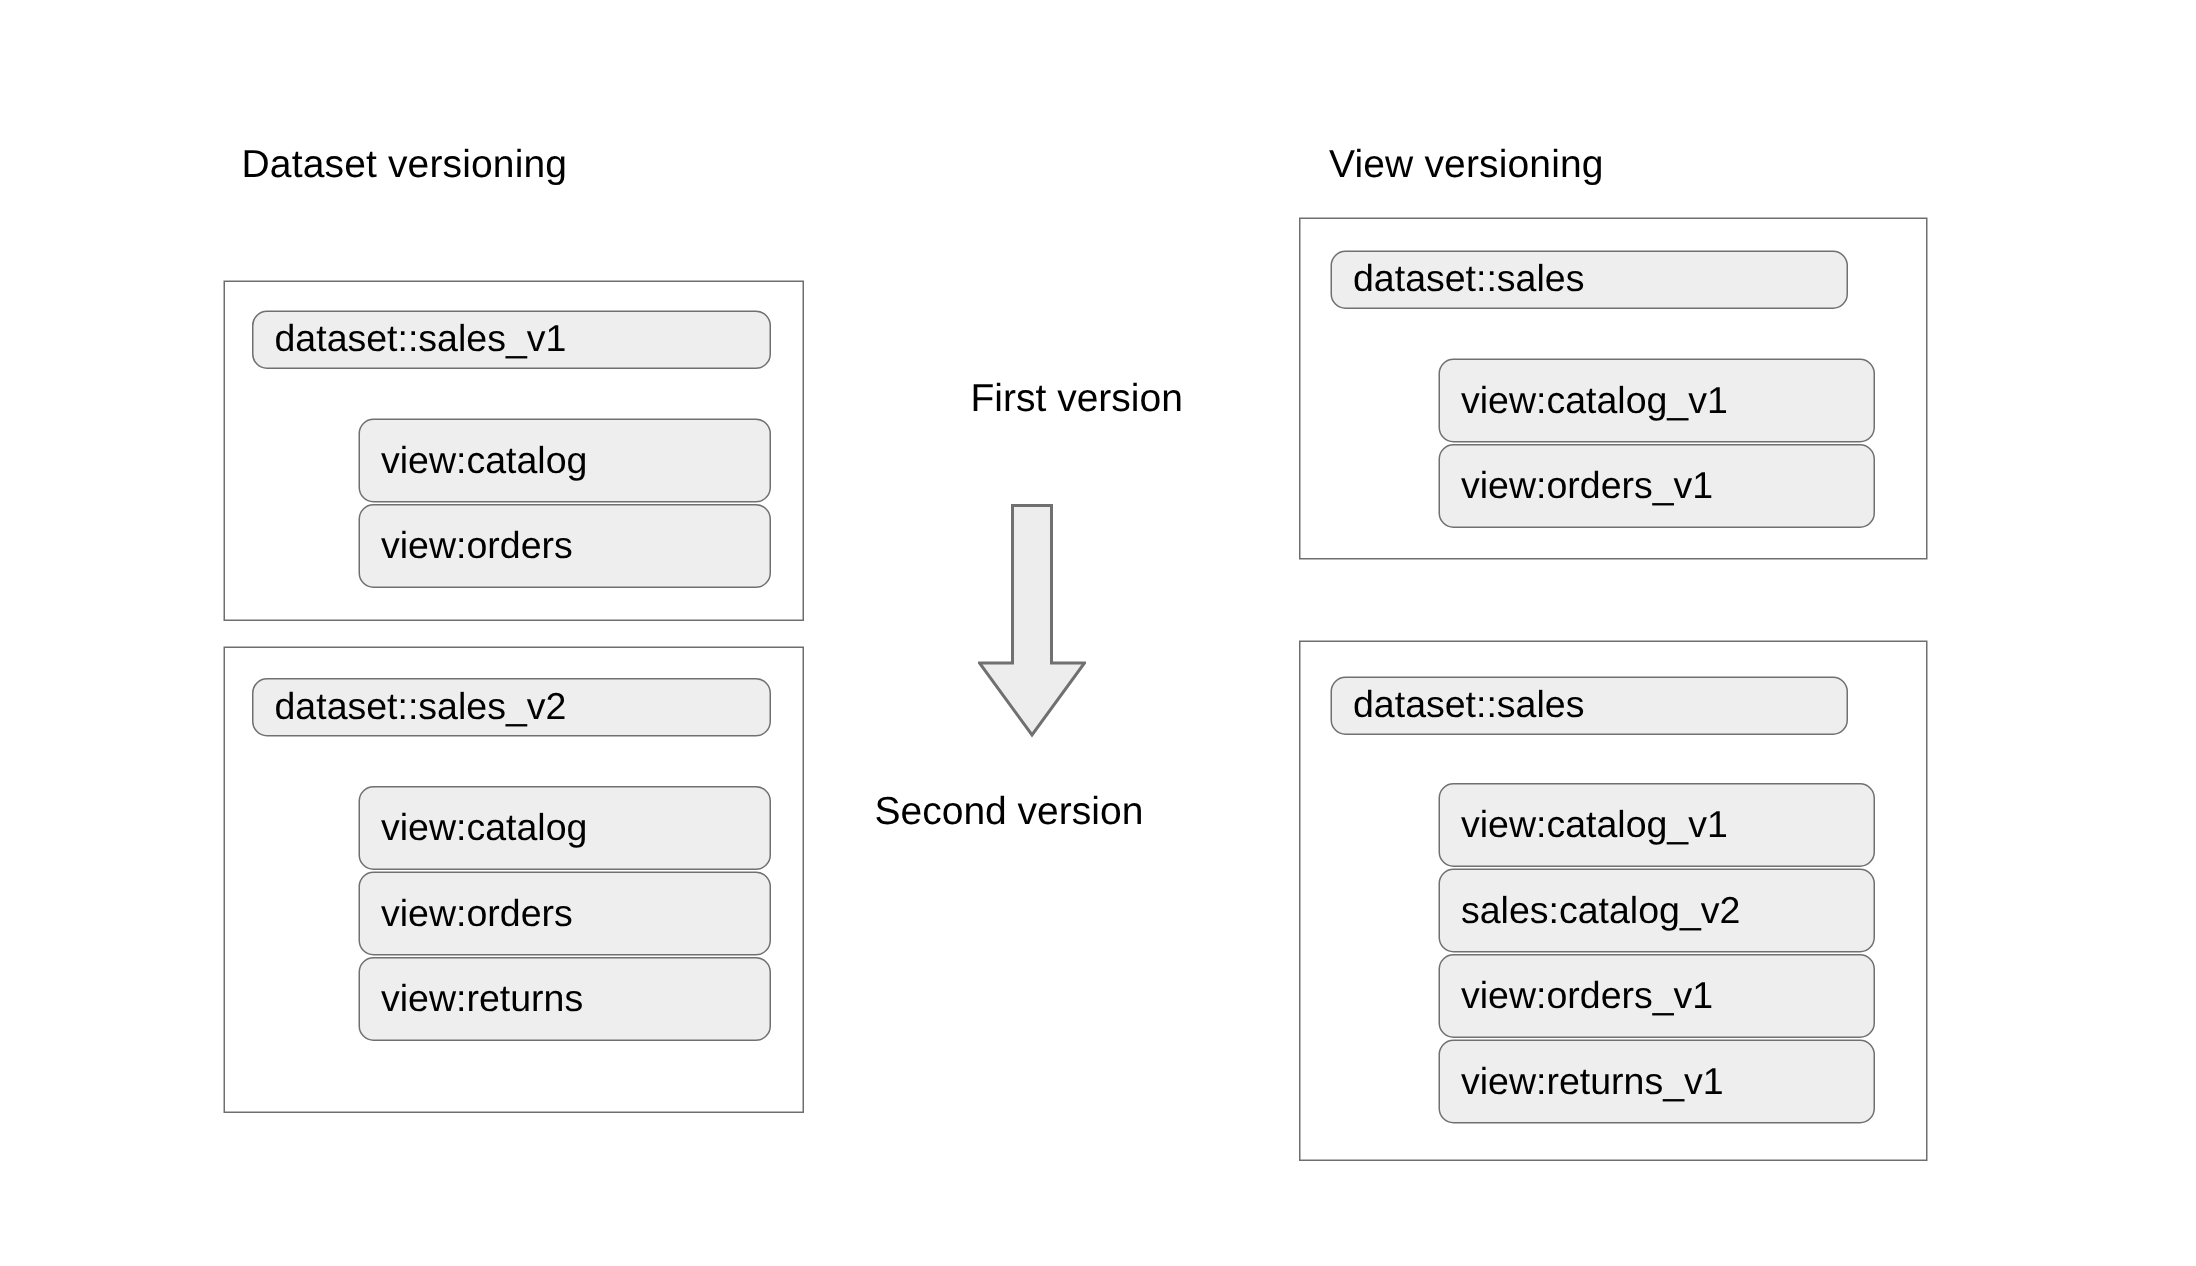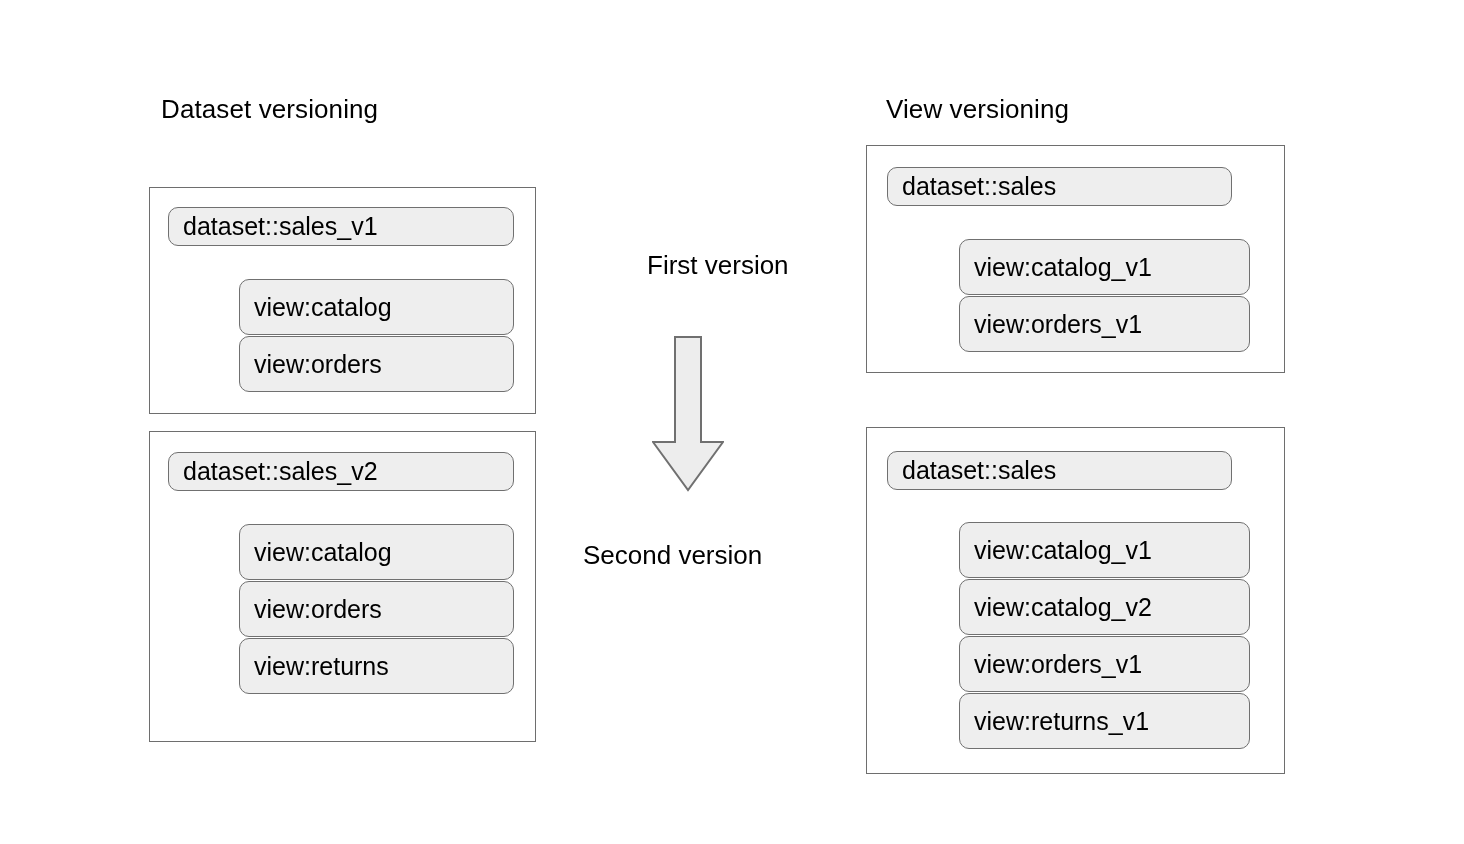--- a/index.html
+++ b/index.html
@@ -90,21 +90,21 @@
   
   .center-label {
     position: absolute;
     font-size: 26px;
     line-height: 30px;
     color: #000000;
     white-space: nowrap;
     text-align: center;
   }
   #label-first  { left: 600px; top: 250px; margin-left: 47px; }
-  #label-second { left: 583px; top: 540px; }
+  #label-second { left: 583px; top: 525px; }
 
   #down-arrow {
     position: absolute;
     left: 652px;
     top: 336px;
     width: 72px;
     height: 156px;
   }
 </style>
 </head>
@@ -131,21 +131,21 @@
 
   <div class="group-box" id="group-vw-v1">
     <div class="pill dataset">dataset::sales</div>
     <div class="pill view v-0">view:catalog_v1</div>
     <div class="pill view v-1">view:orders_v1</div>
   </div>
 
   <div class="group-box" id="group-vw-v2">
     <div class="pill dataset">dataset::sales</div>
     <div class="pill view v-0">view:catalog_v1</div>
-    <div class="pill view v-1">view:catalog_v2</div>
+    <div class="pill view v-1">sales:catalog_v2</div>
     <div class="pill view v-2">view:orders_v1</div>
     <div class="pill view v-3">view:returns_v1</div>
   </div>
 
   <div class="center-label" id="label-first">First version</div>
 
   <svg id="down-arrow" viewBox="0 0 72 156">
     <polygon points="23,1 49,1 49,106 71,106 36,154 1,106 23,106" fill="#ededed" stroke="#707070" stroke-width="2" stroke-linejoin="miter"></polygon>
   </svg>
 

